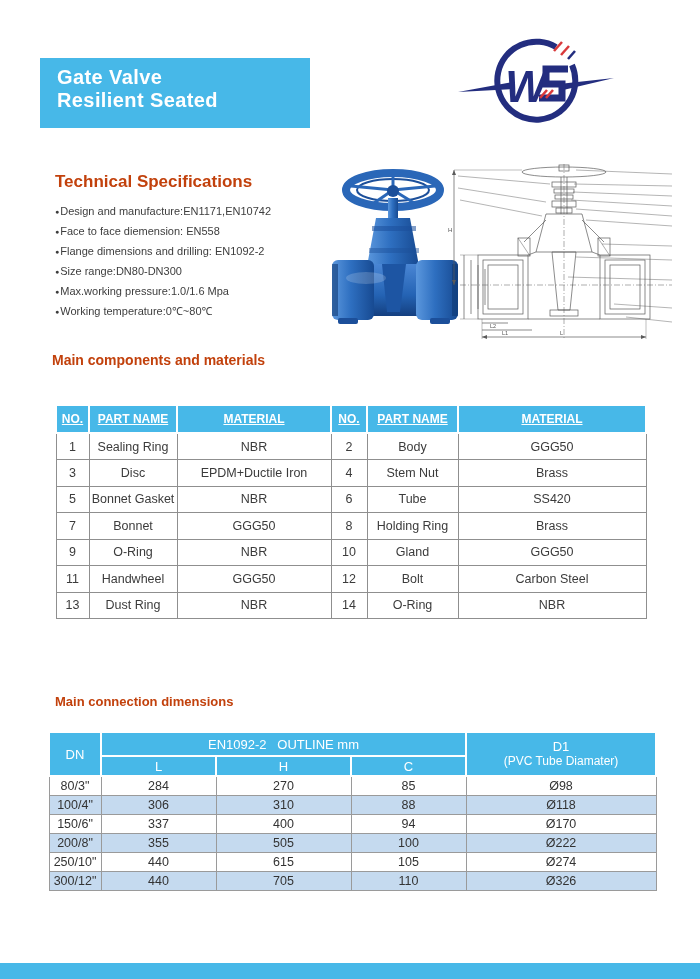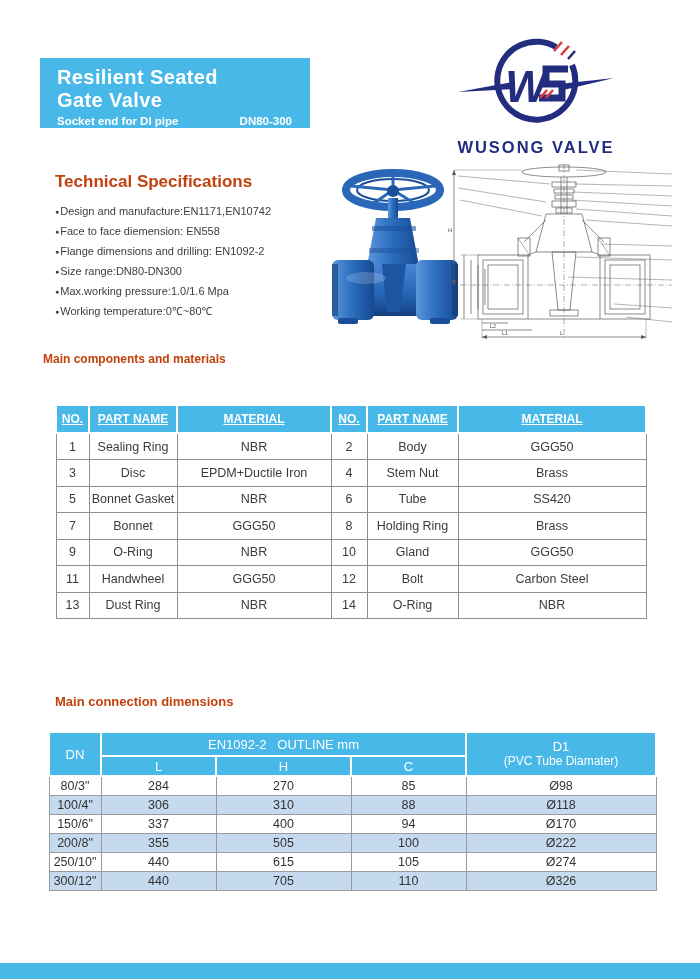--- a/index.html
+++ b/index.html
@@ -14,21 +14,21 @@
   .title-line { font-size:20px; font-weight:bold; line-height:23px; letter-spacing:.4px; }
   .sub-row { display:flex; justify-content:space-between; font-size:11.5px;
              font-weight:bold; margin-top:3px; padding-right:4px; }
 
   .brand { left:450px; top:32px; width:172px; text-align:center; }
   .brand-name { font-size:16.5px; font-weight:bold; color:#232d7f;
                 letter-spacing:2px; margin-top:0; white-space:nowrap; }
 
   h2.sec { position:absolute; color:#c2410c; font-weight:600; }
   .sec-specs { left:55px; top:172px; font-size:17px; }
-  .sec-comp  { left:43px; top:352px; font-size:12px; }
+  .sec-comp  { left:52px; top:352px; font-size:14px; }
   .sec-dims  { left:55px; top:694px; font-size:13px; }
 
   .specs { left:55px; top:205px; list-style:none; font-size:11px; color:#3d3d3d; }
   .specs li { margin-bottom:7px; line-height:12px; }
   .specs .dot { font-size:7px; vertical-align:1px; margin-right:1px; }
 
   table { border-collapse:collapse; position:absolute; table-layout:fixed; text-align:center; }
 
   
   .comp { left:55px; top:404px; width:590px; font-size:12.5px; color:#3b3b3b; }
@@ -48,42 +48,37 @@
   .dims tbody tr:nth-child(even) td { background:#c5daef; }
 
   .footer-bar { left:0; bottom:0; width:700px; height:16px; background:#47b8e8; }
 
   svg text { font-family:"Liberation Sans", sans-serif; }
 </style>
 </head>
 <body>
 
 <div class="abs title-box">
+  <div class="title-line">Gate Valve</div>
   <div class="title-line">Resilient Seated</div>
-  <div class="title-line">Gate Valve</div>
-  <div class="sub-row">
-    <span>Socket end for DI pipe</span>
-    <span>DN80-300</span>
-  </div>
 </div>
 
 <div class="abs brand">
   <svg width="172" height="102" viewBox="0 0 172 102">
     <polygon points="8,60 63,50 63,57" fill="#232d7f"></polygon>
     <polygon points="164,46 109,52 109,59" fill="#232d7f"></polygon>
     <path d="M 106 15 A 39 39 0 1 0 122 33" fill="none" stroke="#232d7f" stroke-width="6"></path>
     <line x1="112" y1="10" x2="104" y2="19" stroke="#d93a3c" stroke-width="2.5"></line>
     <line x1="119" y1="14" x2="111" y2="23" stroke="#d93a3c" stroke-width="2.5"></line>
     <line x1="125" y1="19" x2="118" y2="27" stroke="#232d7f" stroke-width="2.5"></line>
     <text x="76" y="70" font-size="44" font-weight="bold" font-style="italic" text-anchor="middle" fill="#232d7f" font-family="Liberation Serif, serif">W</text>
     <path d="M 118 37 L 96 37 L 96 52 L 112 52 L 112 66 L 89 66" fill="none" stroke="#232d7f" stroke-width="7"></path>
     <line x1="97" y1="58" x2="90" y2="66" stroke="#d93a3c" stroke-width="2.5"></line>
     <line x1="103" y1="58" x2="96" y2="66" stroke="#d93a3c" stroke-width="2.5"></line>
   </svg>
-  <div class="brand-name">WUSONG VALVE</div>
 </div>
 
 <h2 class="sec sec-specs">Technical Specifications</h2>
 <ul class="abs specs">
   <li><span class="dot">●</span><span>Design and manufacture:EN1171,EN10742</span></li>
   <li><span class="dot">●</span><span>Face to face diemension: EN558</span></li>
   <li><span class="dot">●</span><span>Flange dimensions and drilling: EN1092-2</span></li>
   <li><span class="dot">●</span><span>Size range:DN80-DN300</span></li>
   <li><span class="dot">●</span><span>Max.working pressure:1.0/1.6 Mpa</span></li>
   <li><span class="dot">●</span><span>Working temperature:0℃~80℃</span></li>

